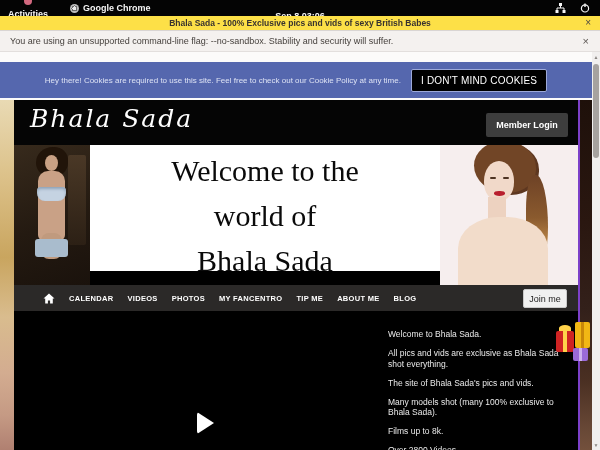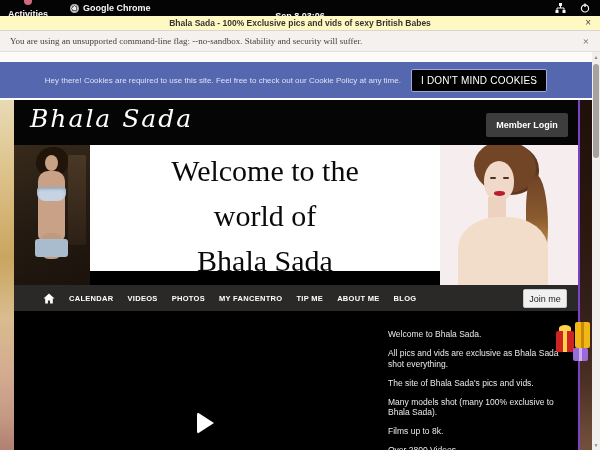--- a/index.html
+++ b/index.html
@@ -12,29 +12,29 @@
   .tb-left { display:flex; align-items:center; gap:4px; margin-left:8px;flex-direction:column; }
   .dot { width:8px; height:8px; border-radius:50%; background:#d2697f; }
   .chrome-group { display:flex; align-items:center; gap:4px; margin-left:22px; }
   .chrome-ico { width:9px; height:9px; border-radius:50%;
       background:radial-gradient(circle at 50% 50%, #e9e9e9 0 2px, #6d6d6d 2px 3px, #bdbdbd 3px); }
   .tb-clock { position:absolute; left:0; right:0; text-align:center;margin-top:16px; }
   .tb-right { margin-left:auto; display:flex; align-items:center; gap:14px; margin-right:10px; }
   .tb-right svg { display:block; }
 
   
-  .titlebar { position:absolute; left:0; top:16px; width:600px; height:15px; background:#fef9c3;
+  .titlebar { position:absolute; left:0; top:16px; width:600px; height:15px; background:#fde047;
               border-bottom:1px solid #d9d5d3; display:flex; align-items:center; justify-content:center;
               font-size:8.5px; font-weight:700; color:#38322f; }
   .titlebar .close { position:absolute; right:9px; top:1px; font-size:10px; font-weight:400; color:#4c4743; cursor:default; }
 
   
   .infobar { position:absolute; left:0; top:31px; width:600px; height:21px; background:#f4f1ef;
              border-bottom:1px solid #e3dfdd; display:flex; align-items:center;
-             font-size:9px; color:#46413d; padding-left:10px;font-family:Liberation Serif, serif; }
+             font-size:9px; color:#46413d; padding-left:10px; }
   .infobar .close { position:absolute; right:11px; top:4px; font-size:11px; color:#5e5955; }
 
   
   .viewport { position:absolute; left:0; top:52px; width:600px; height:398px; background:#fcfbfa; }
 
   
   .bg-left { position:absolute; left:0; top:48px; width:14px; height:350px;
      background:linear-gradient(180deg,#e9dab4 0%,#dcc189 22%,#c9a55f 45%,#d9bc8e 62%,#d3ac90 78%,#c59a84 90%,#b08071 100%); }
   .bg-right { position:absolute; left:578px; top:48px; width:14px; height:350px;
      border-left:2px solid #7c40c9;

